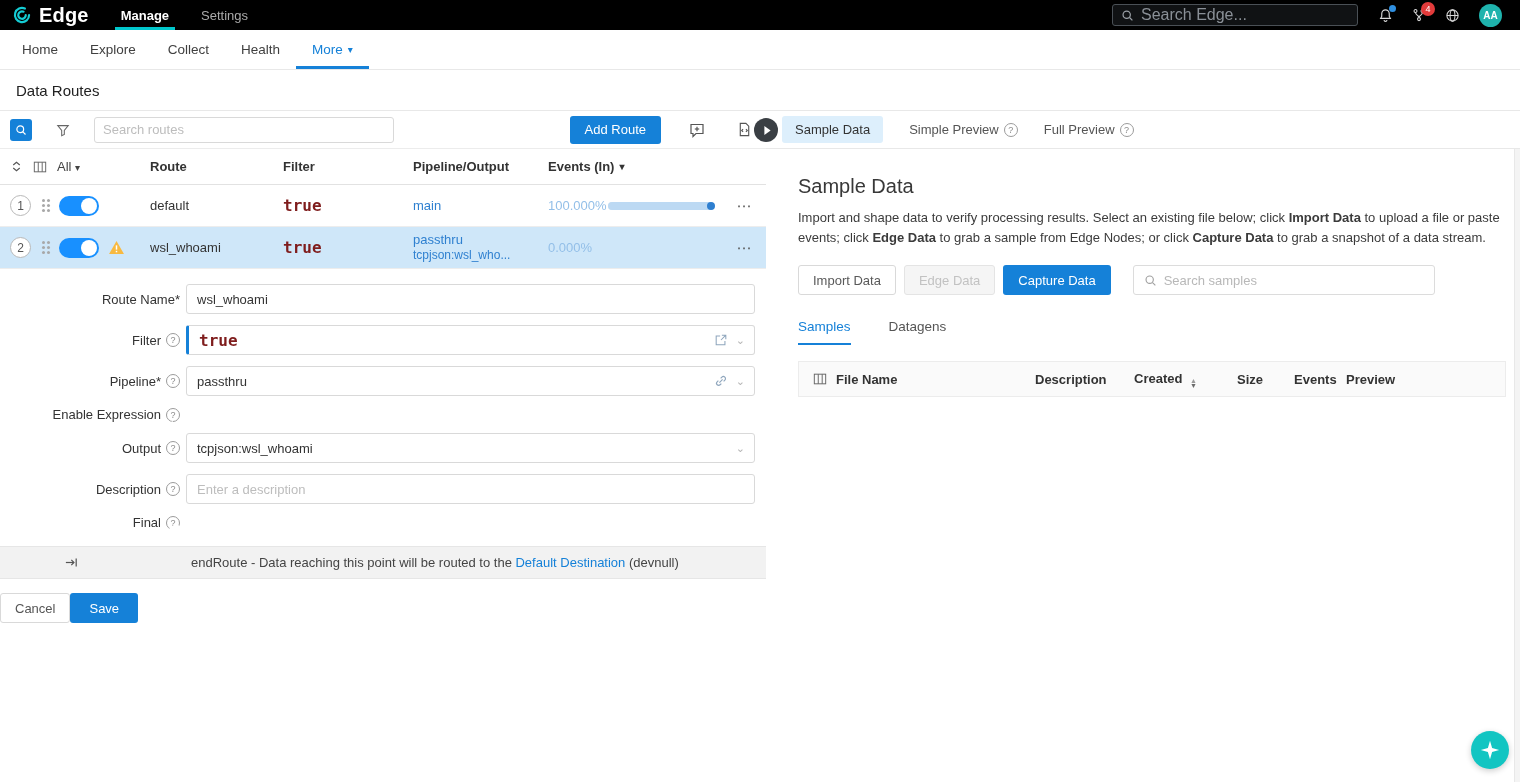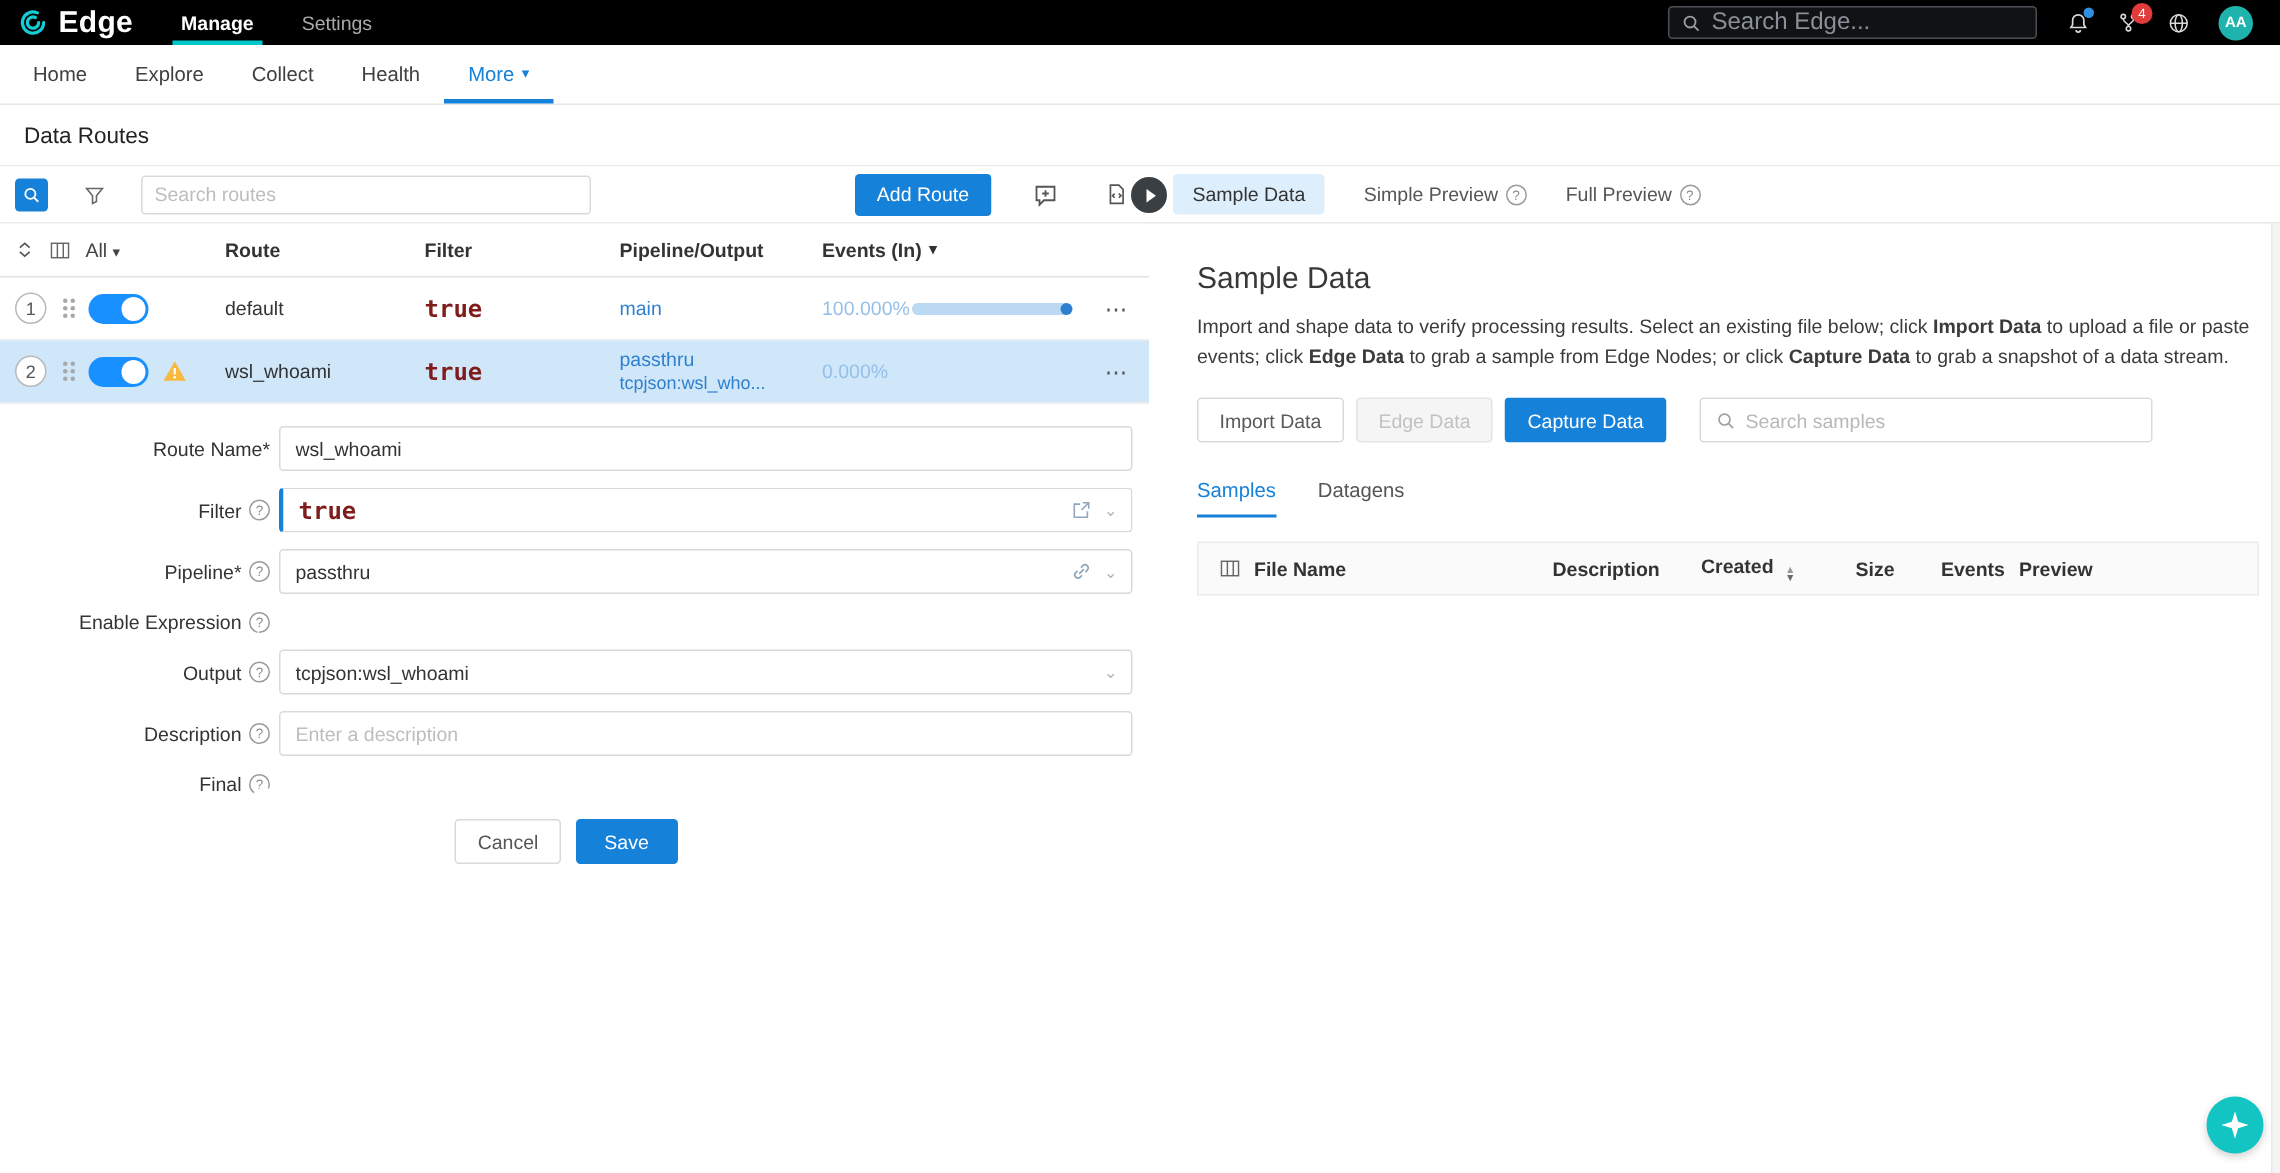--- a/index.html
+++ b/index.html
@@ -112,42 +112,42 @@
   .code-field .code-val { flex:1; padding:0 10px; }
 
   
   .endroute { margin-top:14px; height:33px; background:#f2f2f2; border-top:1px solid #e6e6e6;
     border-bottom:1px solid #e6e6e6; display:flex; align-items:center; color:#444; }
   .endroute-icon { margin-left:64px; color:#555; display:flex; }
   .endroute-text { margin-left:112px; }
   .endroute-text a { color:#1581d8; text-decoration:none; cursor:pointer; }
 
   
-  .form-actions { display:flex; justify-content:center; gap:10px; margin-top:14px; padding-right:11px; }
+  .form-actions { display:flex; justify-content:flex-start; margin-top:14px; padding-right:11px; }
   .btn-cancel { background:#fff; border-color:#d9d9d9; color:#555; height:30px; }
   .btn-save { height:30px; padding:0 18px; }
 
   
   .rp-tabs { height:38px; display:flex; align-items:center; gap:26px; padding-left:16px;
     border-bottom:1px solid #e8e8e8; flex:none; }
   .rp-tab { display:flex; align-items:center; gap:5px; color:#555; cursor:pointer; }
   .rp-tab.active { background:#ddeffc; border-radius:3px; padding:6px 13px; color:#333; }
   .rp-body { padding:26px 16px 0 32px; position:relative; flex:1; }
   .rp-title { font-size:20px; font-weight:400; color:#383838; }
   .rp-desc { margin-top:10px; max-width:712px; line-height:1.5; color:#3b3b3b; }
   .rp-desc b { font-weight:700; }
   .rp-btnrow { margin-top:18px; display:flex; align-items:center; gap:8px; }
   .btn-outline { background:#fff; border-color:#d9d9d9; color:#595959; height:30px; }
   .btn-disabled { background:#f5f5f5; border-color:#e4e4e4; color:#c2c2c2; height:30px; cursor:default; }
   .btn-capture { height:30px; }
   .search-samples { margin-left:14px; width:302px; height:30px; border:1px solid #dcdcdc; border-radius:3px;
     display:flex; align-items:center; gap:7px; padding:0 10px; color:#a0a0a0; }
   .search-samples input { flex:1; border:none; outline:none; font-size:13px; color:#333; }
   .search-samples input::placeholder { color:#b8b8b8; }
-  .inner-tabs { margin-top:24px; display:flex; gap:28px; }
+  .inner-tabs { margin-top:24px; display:flex; gap:38px; }
   .inner-tab { padding-bottom:9px; color:#555; cursor:pointer; font-size:13.5px; border-bottom:2px solid transparent; }
   .inner-tab.active { color:#1581d8; border-bottom-color:#1581d8; }
   .sample-thead { margin-top:16px; width:708px; height:36px; background:#fafafa; border:1px solid #ececec;
     display:grid; grid-template-columns:236px 99px 103px 57px 52px 1fr; align-items:center; font-weight:700; color:#333; }
   .sth-first { display:flex; align-items:center; gap:9px; padding-left:14px; }
   .sort-stack { display:inline-flex; flex-direction:column; line-height:5px; font-size:7px; margin-left:4px; }
   .sort-stack .sa { color:#9a9a9a; } .sort-stack .sd { color:#6b6b6b; }
   .scroll-track { position:absolute; right:0; top:38px; bottom:0; width:8px; background:#f4f4f4;
     border-left:1px solid #e8e8e8; }
   .fab { position:absolute; right:13px; bottom:13px; width:38px; height:38px; border-radius:50%;
@@ -466,20 +466,34 @@
         </div>
         <div class="fwrap">
           <span class="toggle on">
             <span class="knob"></span>
             <span class="tlabel">Yes</span>
           </span>
         </div>
       </div>
     </div>
 
+    <div class="endroute">
+      <span class="endroute-icon">
+        <svg viewBox="0 0 16 16" width="15" height="15">
+            <g fill="none" stroke="currentColor" stroke-width="1.3">
+              <line x1="2" y1="8" x2="10.5" y2="8"></line>
+              <path d="M7.8 5.2 10.6 8l-2.8 2.8"></path>
+              <line x1="13" y1="3.8" x2="13" y2="12.2"></line>
+            </g>
+          </svg>
+      </span>
+      <span class="endroute-text">
+        <span>endRoute - Data reaching this point will be routed to the </span><a>Default Destination</a><span> (devnull)</span>
+      </span>
+    </div>
 
     <div class="form-actions">
       <button class="btn btn-cancel">Cancel</button>
       <button class="btn btn-primary btn-save">Save</button>
     </div>
   </div>
 
   <div class="divider"></div>
   <div class="divider-handle">
     <svg viewBox="0 0 10 12" width="9" height="11">

